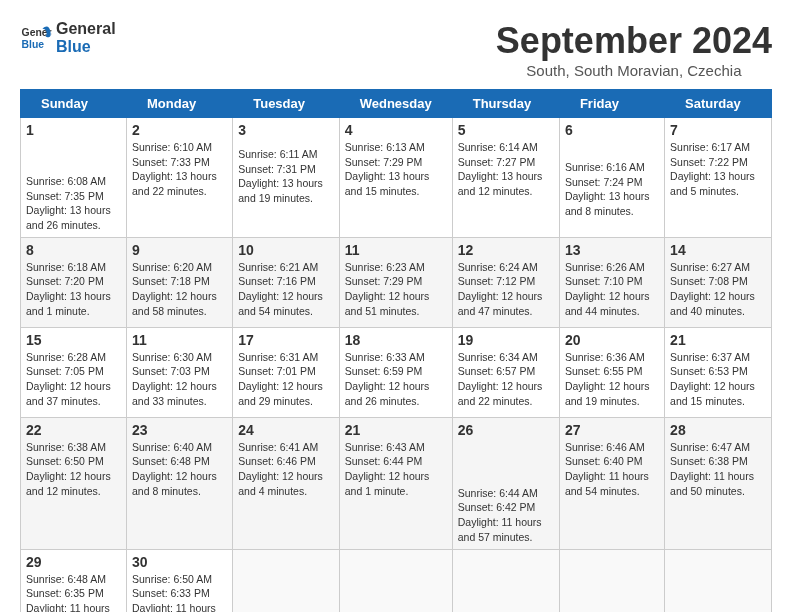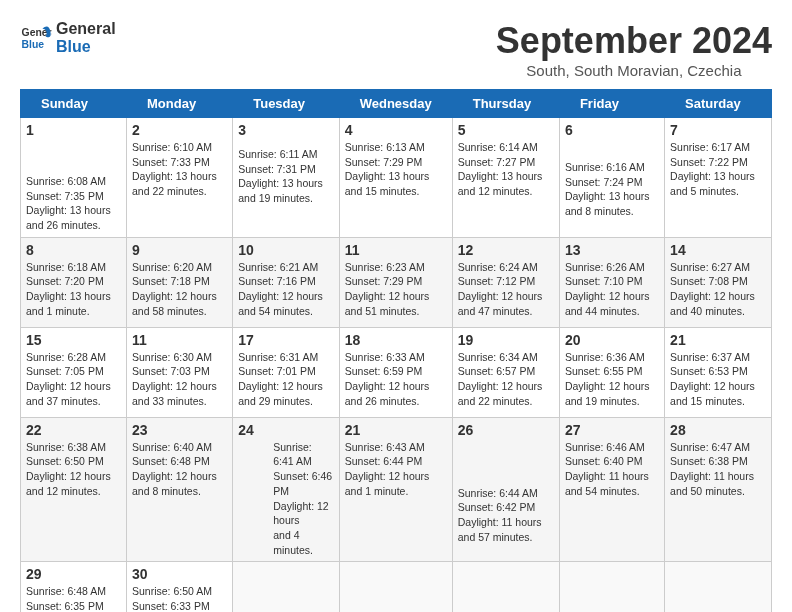--- a/index.html
+++ b/index.html
@@ -274,21 +274,21 @@
         </td>
         <td>
           <div class="day-num">23</div>
           <div class="day-info" style="white-space: pre-line;">Sunrise: 6:40 AM
 Sunset: 6:48 PM
 Daylight: 12 hours
 and 8 minutes.</div>
         </td>
         <td>
           <div class="day-num">24</div>
-          <div class="day-info" style="white-space: pre-line; margin-left: 35px;">Sunrise: 6:41 AM
+          <div class="day-info" style="white-space: pre-line;">Sunrise: 6:41 AM
 Sunset: 6:46 PM
 Daylight: 12 hours
 and 4 minutes.</div>
         </td>
         <td>
           <div class="day-num">21</div>
           <div class="day-info" style="white-space: pre-line;">Sunrise: 6:43 AM
 Sunset: 6:44 PM
 Daylight: 12 hours
 and 1 minute.</div>

